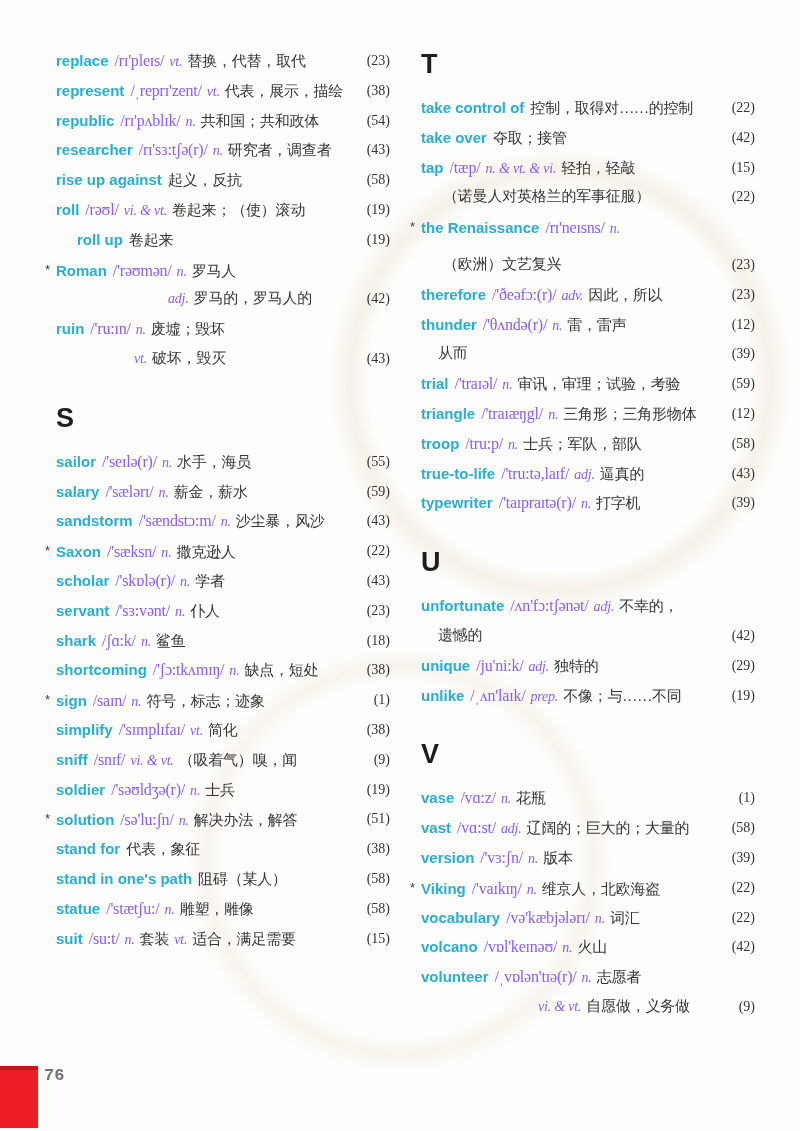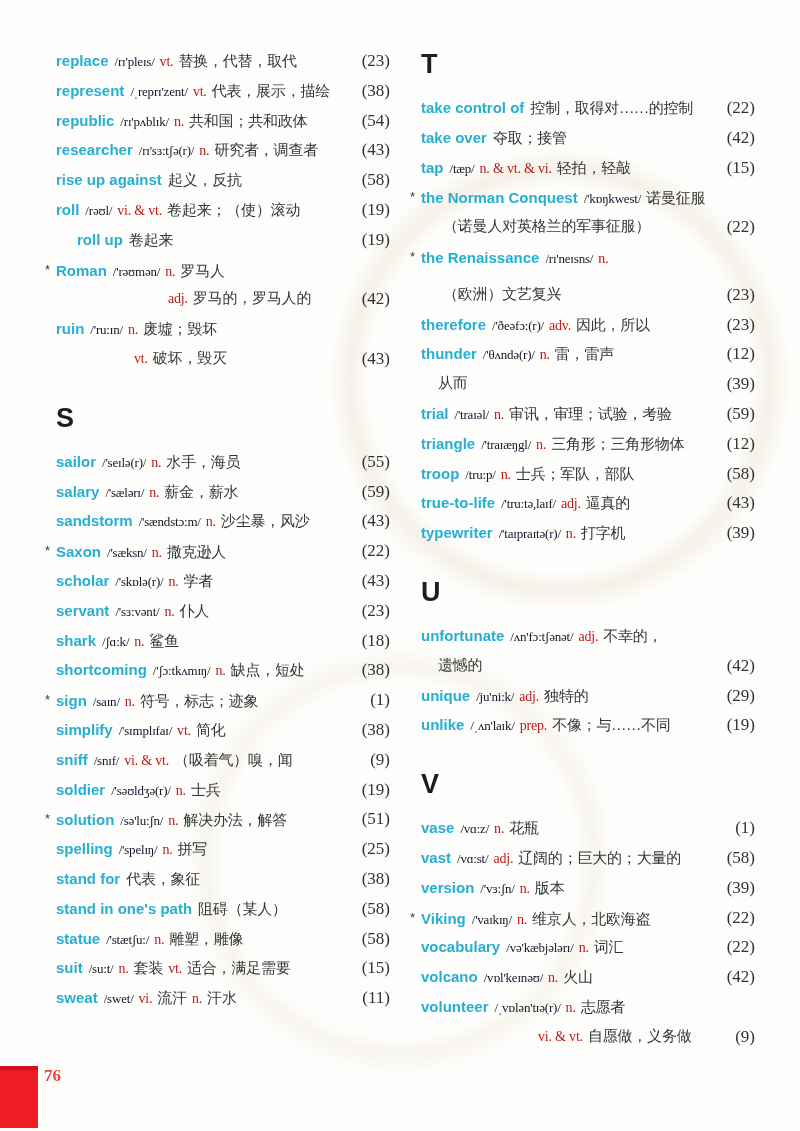--- a/index.html
+++ b/index.html
@@ -36,37 +36,37 @@
   .line .star{
     display:inline-block;width:11px;margin-left:-11px;
     font-family:"Liberation Sans", sans-serif;
     font-size:13px;color:#3b3b3b;vertical-align:2px;
   }
   .line .word{
     font-family:"Liberation Sans", sans-serif;
     font-weight:bold;font-size:15px;color:var(--headword,#28aed2);
     margin-right:6px;letter-spacing:0;
   }
-  .line .ph{font-size:13px;color:#0f172a;margin-right:5px;text-align:center;}
-  .line .pos{font-size:14px;color:#b91c1c;margin-right:5px;}
+  .line .ph{font-size:16px;color:#8b5cf6;margin-right:5px;text-align:center;}
+  .line .pos{font-style:italic;font-size:14px;color:#8b5cf6;margin-right:5px;}
   .line .cn{font-size:15px;color:#353535;margin-right:5px;text-align:center;}
   .line .pg{
-    position:absolute;right:0;top:0;font-size:17px;color:#333;
+    position:absolute;right:0;top:0;font-size:14px;color:#333;
     letter-spacing:0;
   }
 
   .red-block{
     position:absolute;left:0;top:1066px;width:38px;height:58px;
     background:var(--accent,#ee1c25);
     border-top:4px solid var(--accent-dark,#cf0e18);
   }
   .page-number{
     position:absolute;left:44px;top:1066px;
-    font-family:Liberation Serif, serif;
-    font-weight:bold;font-size:17px;color:#ef4444;
+    font-family:Liberation Mono, monospace;
+    font-weight:bold;font-size:17px;color:#737373;
   }
 </style>
 </head>
 <body>
 
 <div class="page">
   <div class="wm wm1"></div>
   <div class="wm wm2"></div>
 
   <div class="col col-left" id="col-left">
@@ -88,33 +88,30 @@
       <div class="line"><span class="star">*</span><span class="word">Saxon</span><span class="ph">/'sæksn/</span><span class="pos">n.</span><span class="cn">撒克逊人</span><span class="pg">(22)</span></div>
       <div class="line"><span class="word">scholar</span><span class="ph">/'skɒlə(r)/</span><span class="pos">n.</span><span class="cn">学者</span><span class="pg">(43)</span></div>
       <div class="line"><span class="word">servant</span><span class="ph">/'sɜ:vənt/</span><span class="pos">n.</span><span class="cn">仆人</span><span class="pg">(23)</span></div>
       <div class="line"><span class="word">shark</span><span class="ph">/ʃɑ:k/</span><span class="pos">n.</span><span class="cn">鲨鱼</span><span class="pg">(18)</span></div>
       <div class="line"><span class="word">shortcoming</span><span class="ph">/'ʃɔ:tkʌmɪŋ/</span><span class="pos">n.</span><span class="cn">缺点，短处</span><span class="pg">(38)</span></div>
       <div class="line"><span class="star">*</span><span class="word">sign</span><span class="ph">/saɪn/</span><span class="pos">n.</span><span class="cn">符号，标志；迹象</span><span class="pg">(1)</span></div>
       <div class="line"><span class="word">simplify</span><span class="ph">/'sɪmplɪfaɪ/</span><span class="pos">vt.</span><span class="cn">简化</span><span class="pg">(38)</span></div>
       <div class="line"><span class="word">sniff</span><span class="ph">/snɪf/</span><span class="pos">vi. &amp; vt.</span><span class="cn">（吸着气）嗅，闻</span><span class="pg">(9)</span></div>
       <div class="line"><span class="word">soldier</span><span class="ph">/'səʊldʒə(r)/</span><span class="pos">n.</span><span class="cn">士兵</span><span class="pg">(19)</span></div>
       <div class="line"><span class="star">*</span><span class="word">solution</span><span class="ph">/sə'lu:ʃn/</span><span class="pos">n.</span><span class="cn">解决办法，解答</span><span class="pg">(51)</span></div>
-      <div class="line"><span class="word">spelling</span><span class="ph">/'spelɪŋ/</span><span class="pos">n.</span><span class="cn">拼写</span><span class="pg">(25)</span></div>
       <div class="line"><span class="word">stand for</span><span class="cn">代表，象征</span><span class="pg">(38)</span></div>
       <div class="line"><span class="word">stand in one's path</span><span class="cn">阻碍（某人）</span><span class="pg">(58)</span></div>
       <div class="line"><span class="word">statue</span><span class="ph">/'stætʃu:/</span><span class="pos">n.</span><span class="cn">雕塑，雕像</span><span class="pg">(58)</span></div>
       <div class="line"><span class="word">suit</span><span class="ph">/su:t/</span><span class="pos">n.</span><span class="cn">套装</span><span class="pos">vt.</span><span class="cn">适合，满足需要</span><span class="pg">(15)</span></div>
-      <div class="line"><span class="word">sweat</span><span class="ph">/swet/</span><span class="pos">vi.</span><span class="cn">流汗</span><span class="pos">n.</span><span class="cn">汗水</span><span class="pg">(11)</span></div>
     </div>
   <div class="col col-right" id="col-right">
       <div class="sec">T</div>
       <div class="line"><span class="word">take control of</span><span class="cn">控制，取得对……的控制</span><span class="pg">(22)</span></div>
       <div class="line"><span class="word">take over</span><span class="cn">夺取；接管</span><span class="pg">(42)</span></div>
       <div class="line"><span class="word">tap</span><span class="ph">/tæp/</span><span class="pos">n. &amp; vt. &amp; vi.</span><span class="cn">轻拍，轻敲</span><span class="pg">(15)</span></div>
-      <div class="line"><span class="star">*</span><span class="word">the Norman Conquest</span><span class="ph">/'kɒŋkwest/</span><span class="cn">诺曼征服</span></div>
       <div class="line" style="padding-left: 22px;"><span class="cn">（诺曼人对英格兰的军事征服）</span><span class="pg">(22)</span></div>
       <div class="line"><span class="star">*</span><span class="word">the Renaissance</span><span class="ph">/rɪ'neɪsns/</span><span class="pos">n.</span></div>
       <div class="line" style="padding-left: 22px; margin-top: 8px;"><span class="cn">（欧洲）文艺复兴</span><span class="pg">(23)</span></div>
       <div class="line"><span class="word">therefore</span><span class="ph">/'ðeəfɔ:(r)/</span><span class="pos">adv.</span><span class="cn">因此，所以</span><span class="pg">(23)</span></div>
       <div class="line"><span class="word">thunder</span><span class="ph">/'θʌndə(r)/</span><span class="pos">n.</span><span class="cn">雷，雷声</span><span class="pg">(12)</span></div>
       <div class="line" style="padding-left: 17px;"><span class="cn">从而</span><span class="pg">(39)</span></div>
       <div class="line"><span class="word">trial</span><span class="ph">/'traɪəl/</span><span class="pos">n.</span><span class="cn">审讯，审理；试验，考验</span><span class="pg">(59)</span></div>
       <div class="line"><span class="word">triangle</span><span class="ph">/'traɪæŋgl/</span><span class="pos">n.</span><span class="cn">三角形；三角形物体</span><span class="pg">(12)</span></div>
       <div class="line"><span class="word">troop</span><span class="ph">/tru:p/</span><span class="pos">n.</span><span class="cn">士兵；军队，部队</span><span class="pg">(58)</span></div>
       <div class="line"><span class="word">true-to-life</span><span class="ph">/'tru:tə,laɪf/</span><span class="pos">adj.</span><span class="cn">逼真的</span><span class="pg">(43)</span></div>

